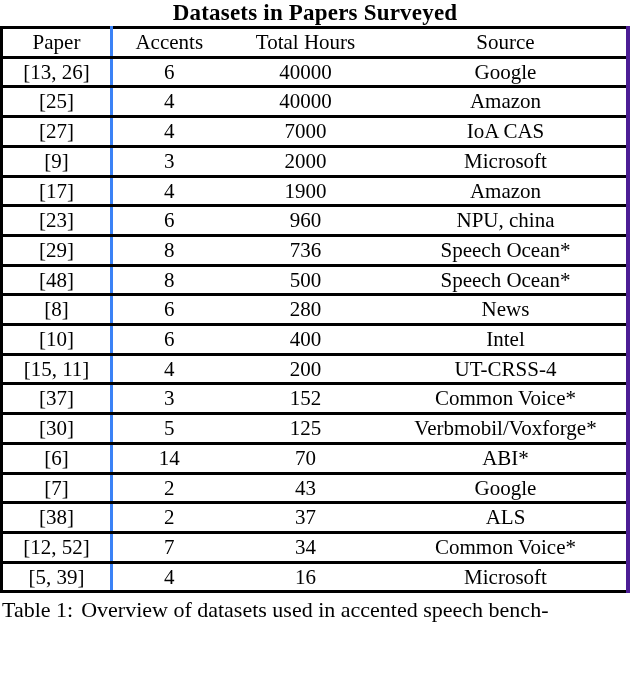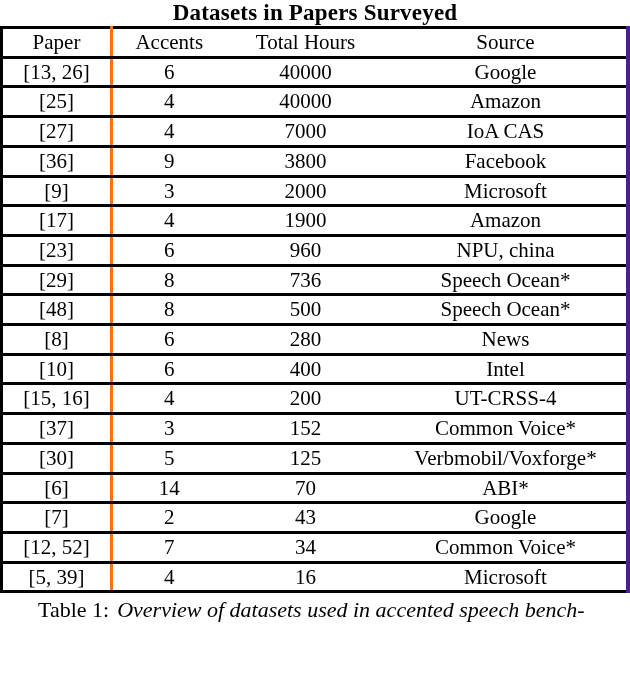--- a/index.html
+++ b/index.html
@@ -41,40 +41,38 @@
     font-weight: normal;
     height: 26.7px;
     line-height: 26.7px;
     padding: 0;
     overflow: hidden;
     white-space: nowrap;
   }
   table.datasets th:first-child,
   table.datasets td:first-child {
     border-left: 3px solid #000000;
-    border-right: 3px solid #f97316;
+    border-right: 3px solid #3b82f6;
   }
   table.datasets th:last-child,
   table.datasets td:last-child {
     border-right: 8px solid #4c1d95;
   }
   .caption {
     margin-top: 4px;
     padding-left: 2px;
     font-size: 22px;
     line-height: 26px;
     white-space: nowrap;
   }
   .caption .cap-label {
     font-style: normal;
     margin-right: 8px;
-    margin-left: 36px;
   }
   .caption .cap-text {
-    font-style: italic;
   }
 </style>
 </head>
 <body>
 
 <div class="page">
 
   <div class="title">Datasets in Papers Surveyed</div>
 
   <table class="datasets">
@@ -108,26 +106,20 @@
   </tr>
 
 
   <tr>
     <td>[27]</td>
     <td>4</td>
     <td>7000</td>
     <td>IoA CAS</td>
   </tr>
 
-  <tr>
-    <td>[36]</td>
-    <td>9</td>
-    <td>3800</td>
-    <td>Facebook</td>
-  </tr>
 
   <tr>
     <td>[9]</td>
     <td>3</td>
     <td>2000</td>
     <td>Microsoft</td>
   </tr>
 
   <tr>
     <td>[17]</td>
@@ -165,21 +157,21 @@
   </tr>
 
   <tr>
     <td>[10]</td>
     <td>6</td>
     <td>400</td>
     <td>Intel</td>
   </tr>
 
   <tr>
-    <td>[15, 16]</td>
+    <td>[15, 11]</td>
     <td>4</td>
     <td>200</td>
     <td>UT-CRSS-4</td>
   </tr>
 
   <tr>
     <td>[37]</td>
     <td>3</td>
     <td>152</td>
     <td>Common Voice*</td>
@@ -199,20 +191,26 @@
     <td>ABI*</td>
   </tr>
 
   <tr>
     <td>[7]</td>
     <td>2</td>
     <td>43</td>
     <td>Google</td>
   </tr>
 
+  <tr>
+    <td>[38]</td>
+    <td>2</td>
+    <td>37</td>
+    <td>ALS</td>
+  </tr>
 
   <tr>
     <td>[12, 52]</td>
     <td>7</td>
     <td>34</td>
     <td>Common Voice*</td>
   </tr>
 
   <tr>
     <td>[5, 39]</td>

